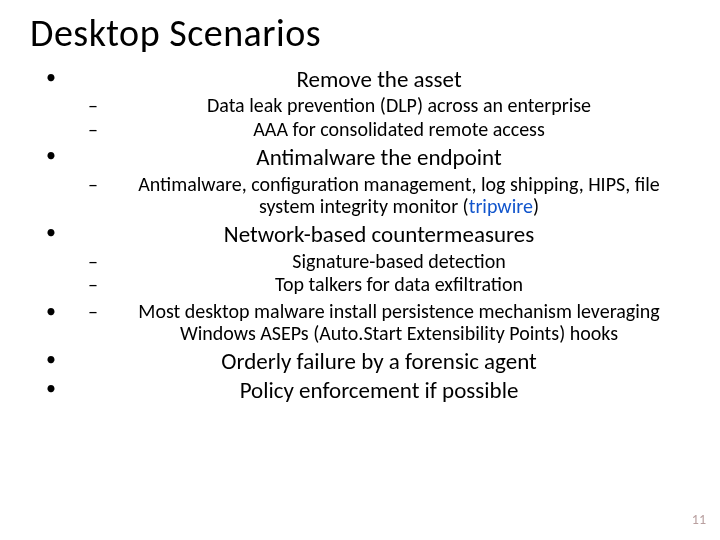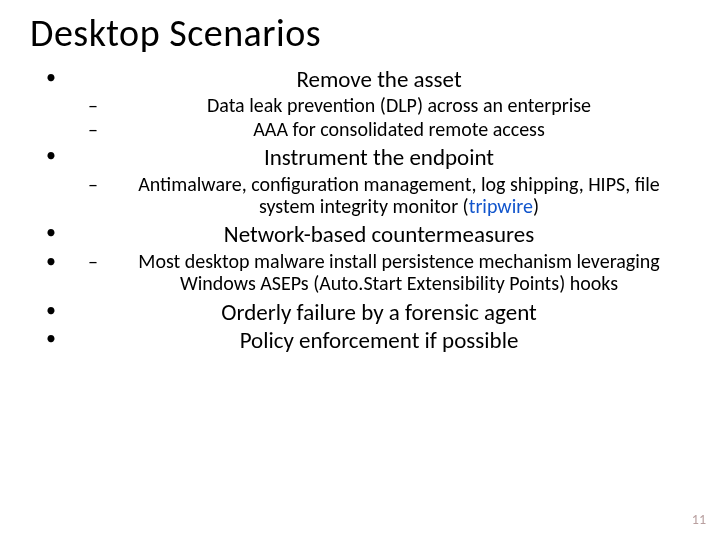--- a/index.html
+++ b/index.html
@@ -87,30 +87,34 @@
 
     <li>
       <span>Remove the asset</span>
       <ul class="level2">
         <li>Data leak prevention (DLP) across an enterprise</li>
         <li>AAA for consolidated remote access</li>
       </ul>
     </li>
 
     <li>
-      <span>Instrument the endpoint</span>
+      <span>Antimalware the endpoint</span>
       <ul class="level2">
         <li>
           <span>Antimalware, configuration management, log shipping, HIPS, file system integrity monitor (</span><span class="link">tripwire</span><span>)</span>
         </li>
       </ul>
     </li>
 
     <li>
       <span>Network-based countermeasures</span>
+      <ul class="level2">
+        <li>Signature-based detection</li>
+        <li>Top talkers for data exfiltration</li>
+      </ul>
     </li>
 
     <li>
       <ul class="level2">
         <li>Most desktop malware install persistence mechanism leveraging Windows ASEPs (Auto.Start Extensibility Points) hooks</li>
       </ul>
     </li>
 
     <li>
       <span>Orderly failure by a forensic agent</span>

